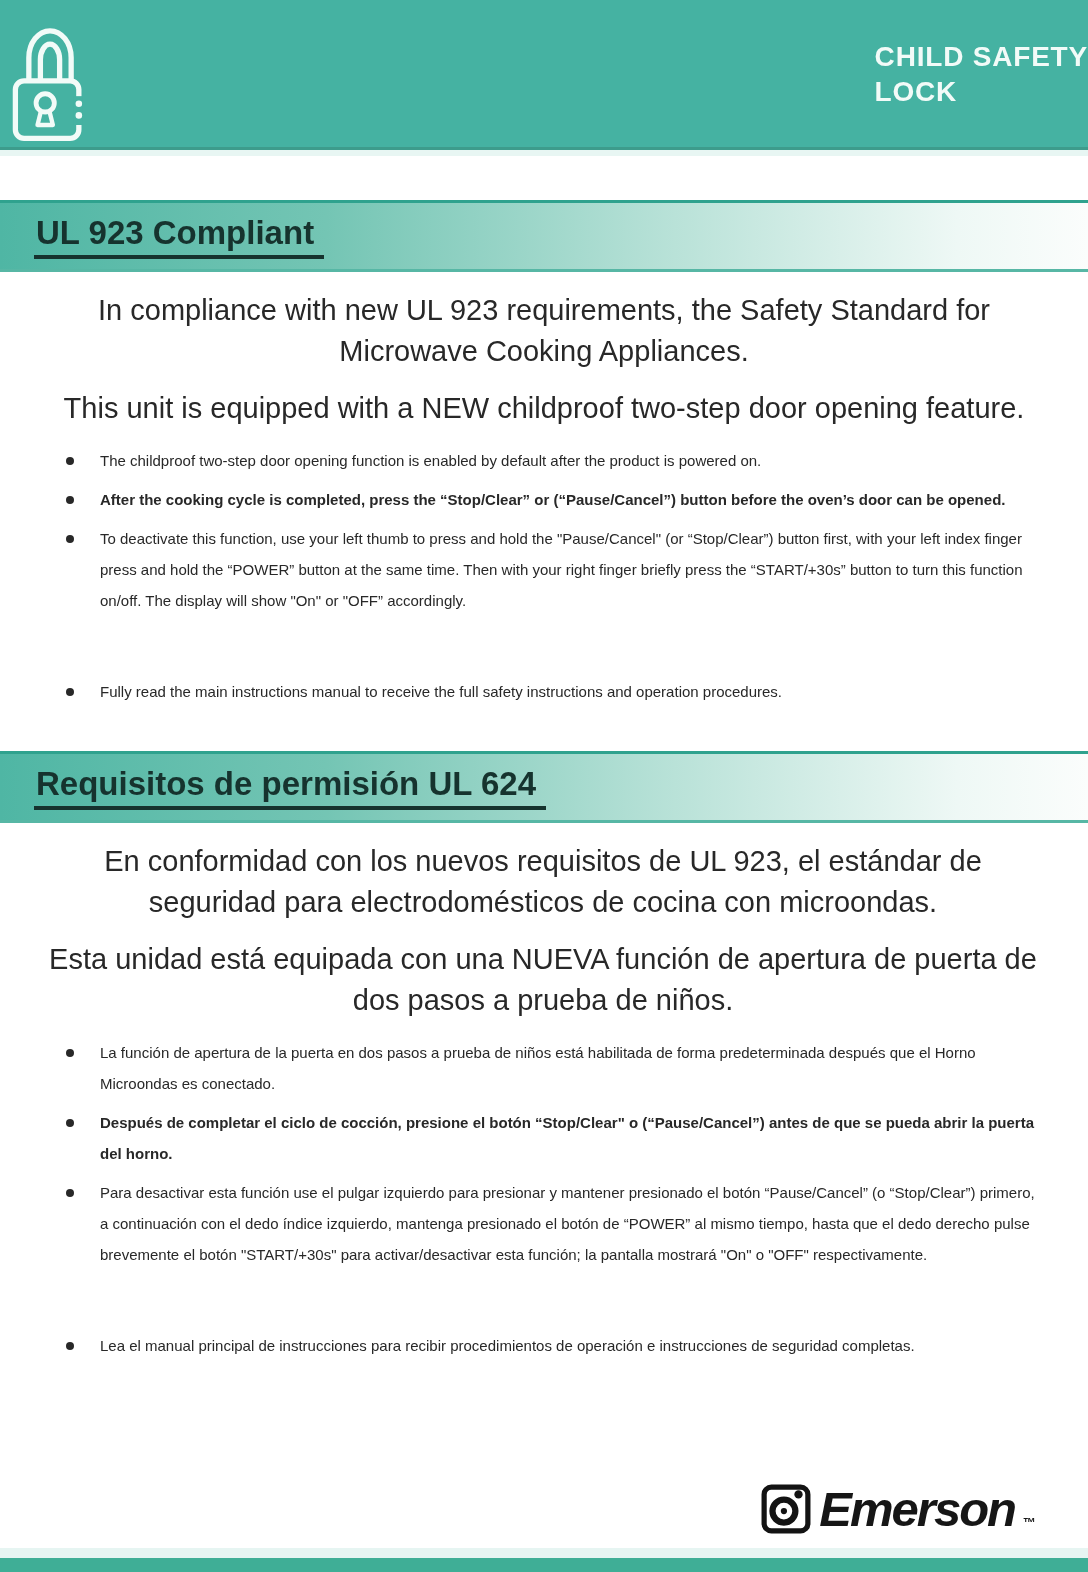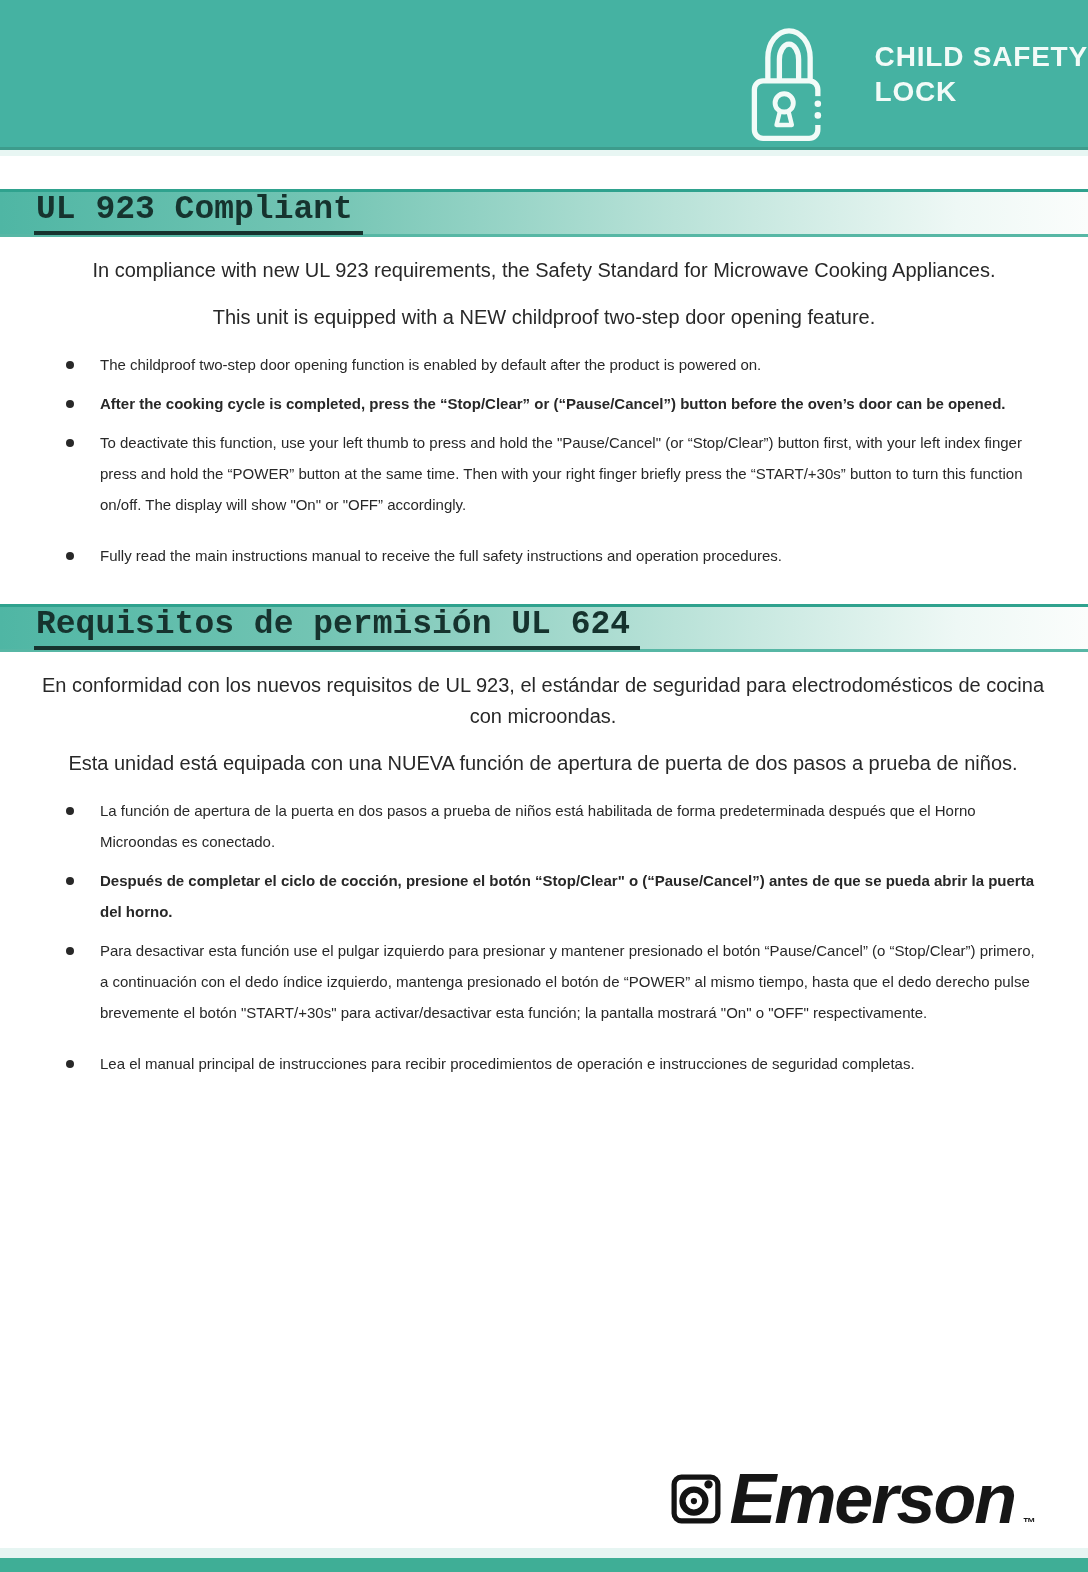--- a/index.html
+++ b/index.html
@@ -13,61 +13,60 @@
     overflow:hidden;
   }
 
   
   .band-header{
     height:150px;
     background:#45b2a2;
     border-bottom:3px solid #3d9c8c;
     display:flex;
     align-items:center;
-    justify-content:flex-end;
+    justify-content:space-between;
     gap:36px;
     box-sizing:border-box;
   }
   .lock-wrap{width:100px;height:136px;flex:0 0 auto;margin-top:2px;}
   .header-title{
     color:#f2fbf8;
     font-weight:bold;
     font-size:28px;
     line-height:1.25;
     letter-spacing:0.8px;
   }
   .gap-strip{height:6px;background:#e8f6f3;}
 
   
   .heading-band{
-    margin-top:33px;
-    height:48px;
+    margin-top:44px;
+    height:72px;
     background:linear-gradient(90deg,#4fb6a4 0%,#74c5b4 30%,#b9e2d8 62%,#eef8f5 88%,#fbfdfc 100%);
     border-top:3px solid #2fa28e;
     border-bottom:3px solid #57b7a5;
     display:flex;
     align-items:center;
     box-sizing:border-box;
-    font-family:Liberation Mono, monospace;
   }
   .heading-text{
     margin-left:34px;
     font-size:33px;
     font-weight:bold;
     color:#16332e;
     border-bottom:4px solid #16332e;
     padding:0 10px 3px 2px;
     display:inline-block;
   }
 
   
   .intro{
     margin:18px 44px 0 44px;
-    font-size:20px;
-    line-height:31px;
+    font-size:29px;
+    line-height:41px;
   }
   .center{text-align:center;}
   .left{text-align:center;margin-left:38px;margin-right:40px;}
   .intro + .intro{margin-top:16px;}
 
   ul.bullets{
     list-style:none;
     margin:16px 44px 0 62px;
     padding:0;
   }
@@ -80,34 +79,34 @@
   }
   ul.bullets li::before{
     content:"";
     position:absolute;
     left:4px;top:12px;
     width:8px;height:8px;
     border-radius:50%;
     background:#282828;
   }
   ul.bullets li.bold{font-weight:bold;}
-  ul.bullets li.gap-top{margin-top:20px;}
+  ul.bullets li.gap-top{margin-top:60px;}
 
   
   .emerson{
     position:absolute;
     right:52px;
     bottom:38px;
     display:flex;
     align-items:center;
     gap:8px;
   }
   .emerson-icon{width:50px;height:50px;}
   .wordmark{
-    font-size:70px;
+    font-size:49px;
     font-weight:bold;
     font-style:italic;
     letter-spacing:-2px;
     color:#161616;
     line-height:1;
   }
   .tm{
     font-size:13px;
     font-weight:bold;
     color:#161616;

